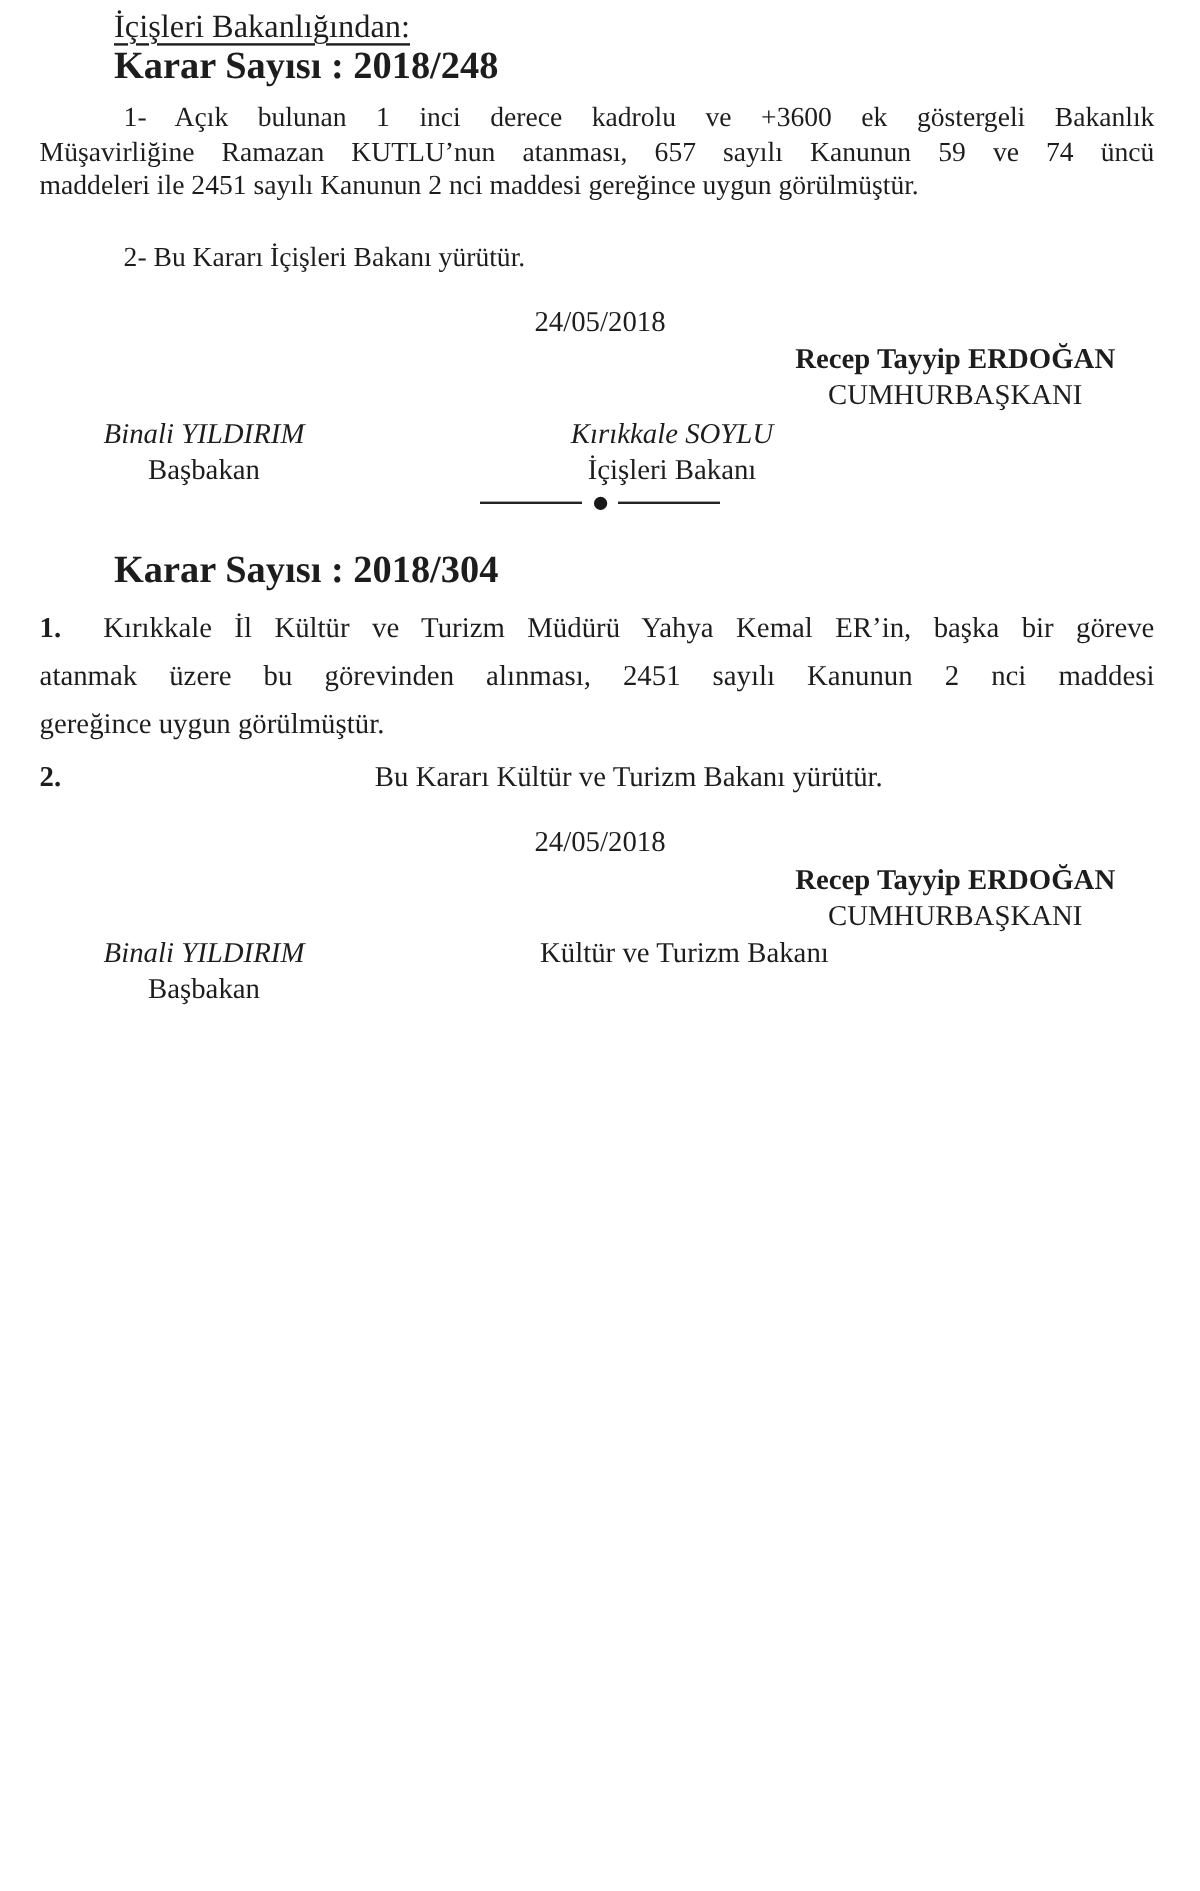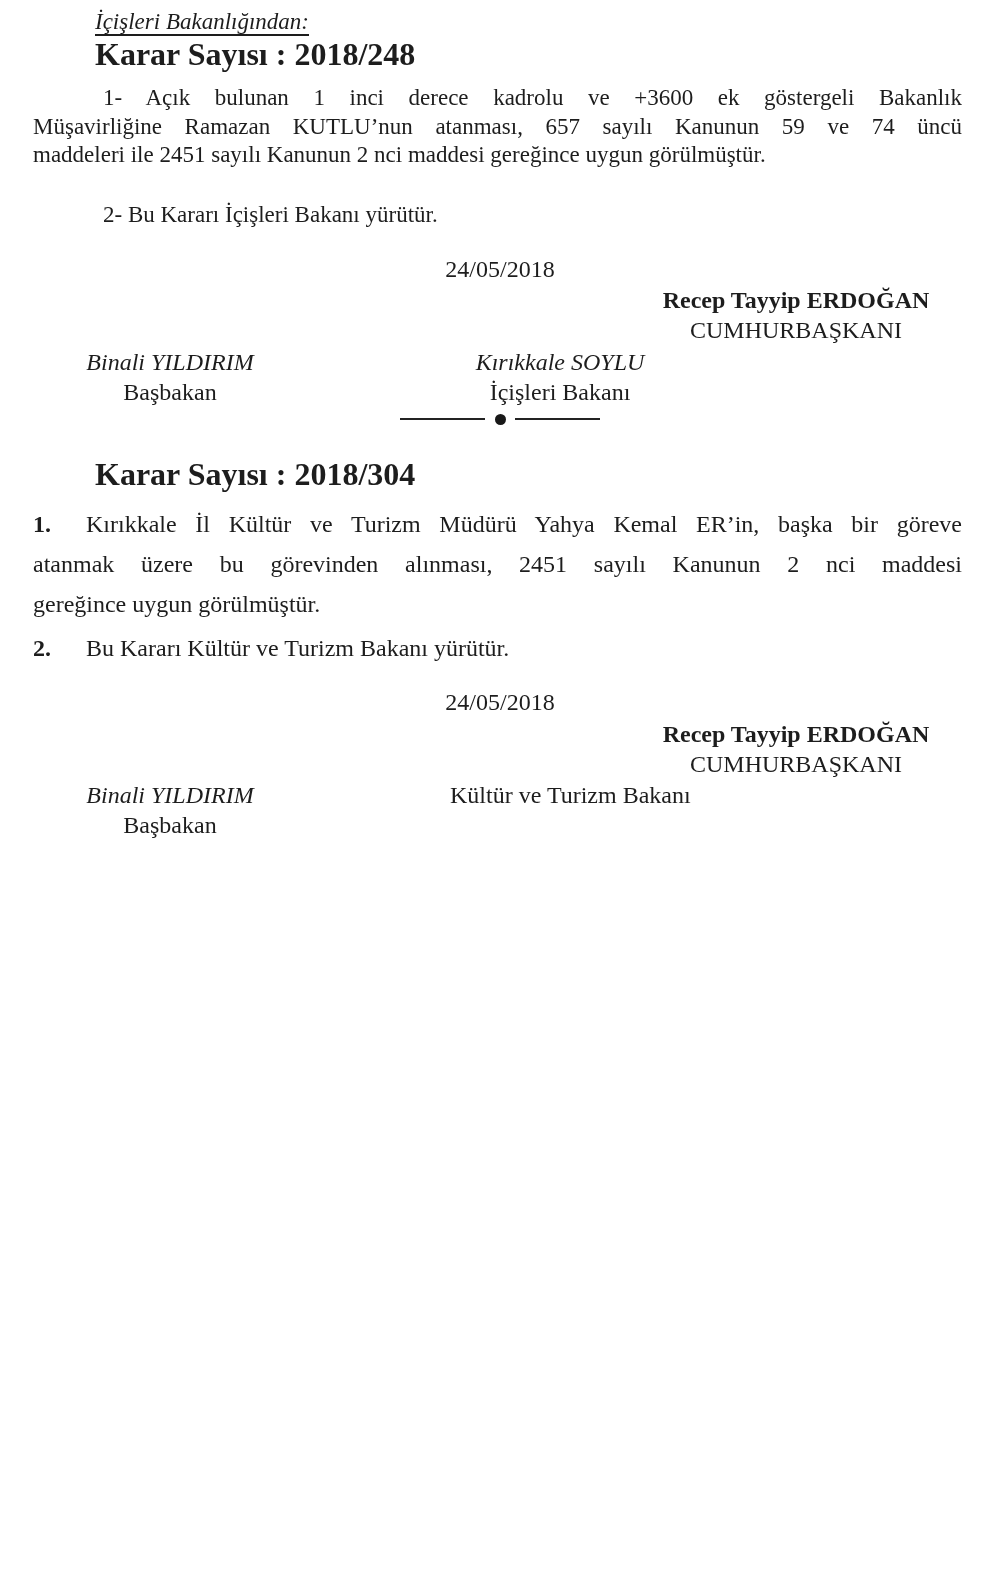--- a/index.html
+++ b/index.html
@@ -12,27 +12,26 @@
     width: 1000px;
     height: 1576px;
     background: #ffffff;
     font-family: "Liberation Serif", serif;
     color: #1d1d1d;
     overflow: hidden;
   }
   .ministry-heading {
     position: absolute;
     left: 95px;
-    font-size: 23px;
+    font-size: 27px;
     line-height: 32px;
     text-decoration: underline;
     text-decoration-thickness: 2px;
     text-underline-offset: 5px;
     white-space: nowrap;
-    font-style: italic;
   }
   .decision-number {
     position: absolute;
     left: 95px;
     font-size: 32px;
     line-height: 28px;
     font-weight: bold;
     white-space: nowrap;
   }
   .para {
@@ -65,21 +64,21 @@
     font-size: 24px;
     line-height: 40px;
   }
   .list-num {
     position: absolute;
     left: 0;
     top: 0;
     font-weight: bold;
     line-height: 40px;
   }
-  .indent2 { padding-left: 53px; box-sizing: border-box; }
+  .indent2 { padding-left: 53px; box-sizing: border-box; text-align: center; }
   .sig-date {
     position: absolute;
     left: 0;
     width: 100%;
     text-align: center;
     font-size: 24px;
     line-height: 28px;
   }
   .president-block {
     position: absolute;

